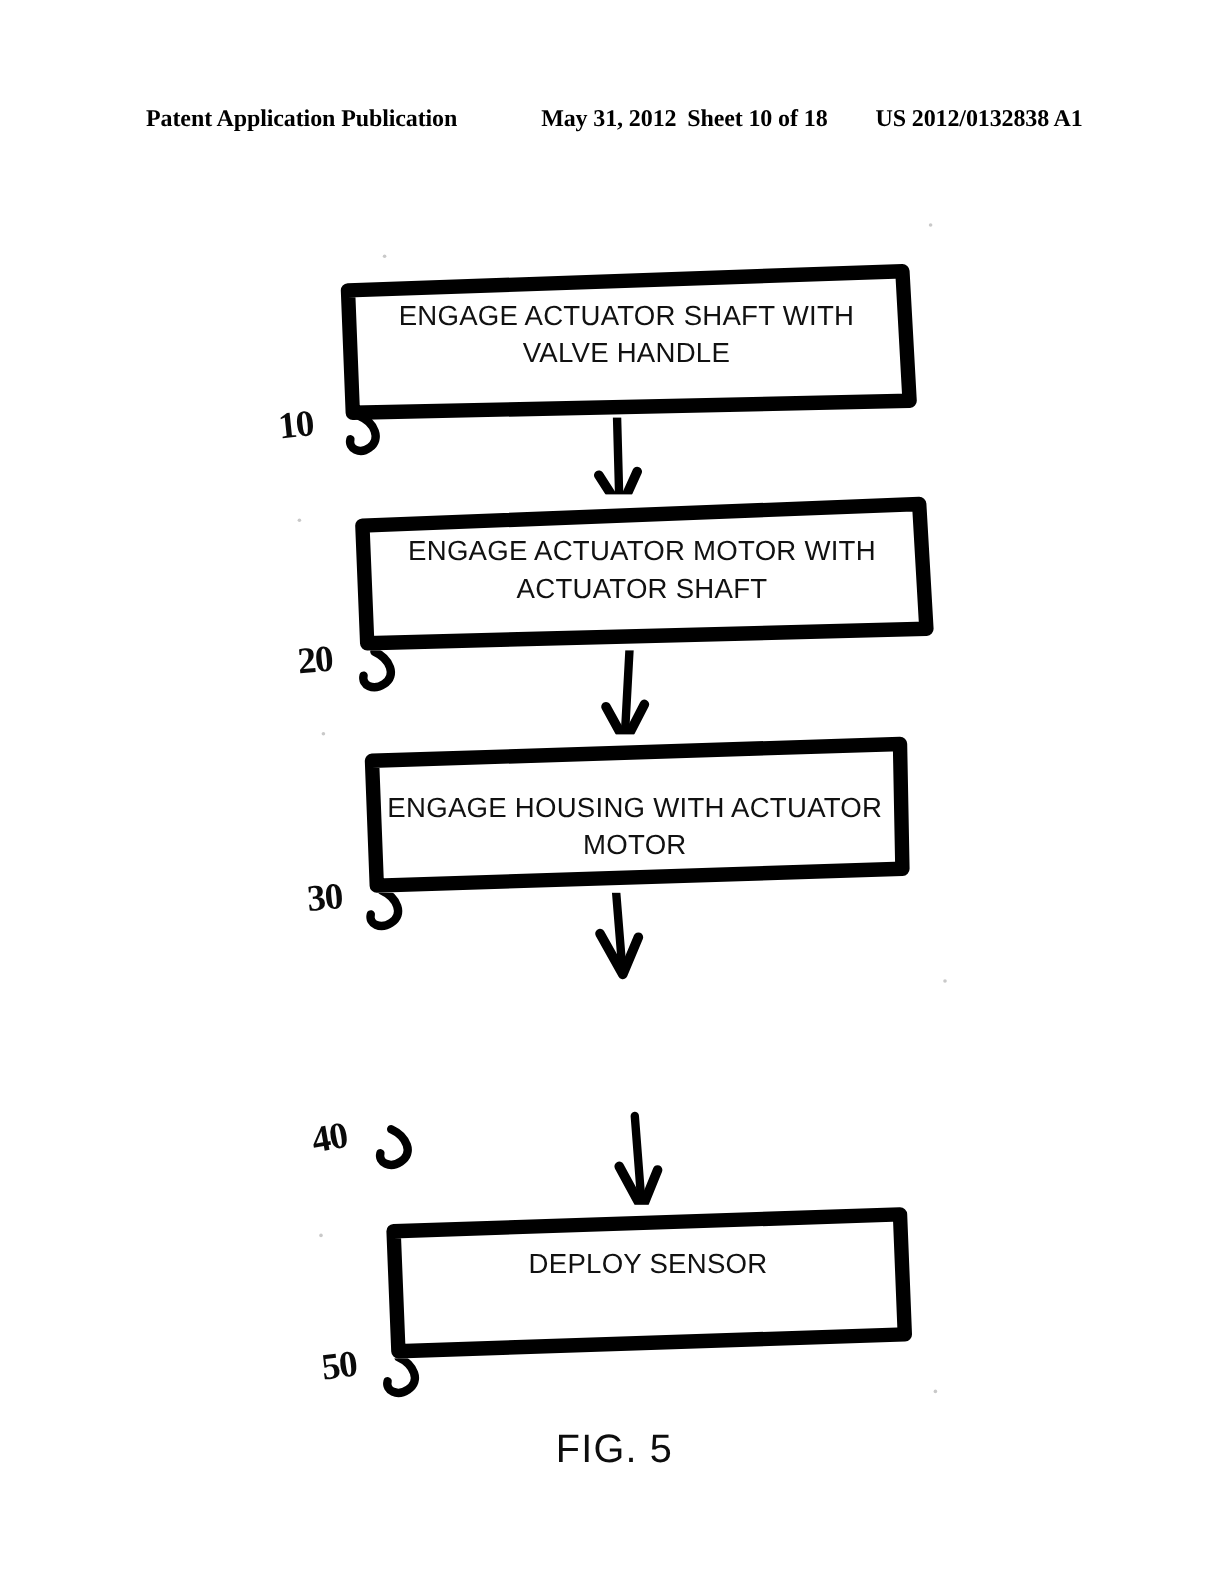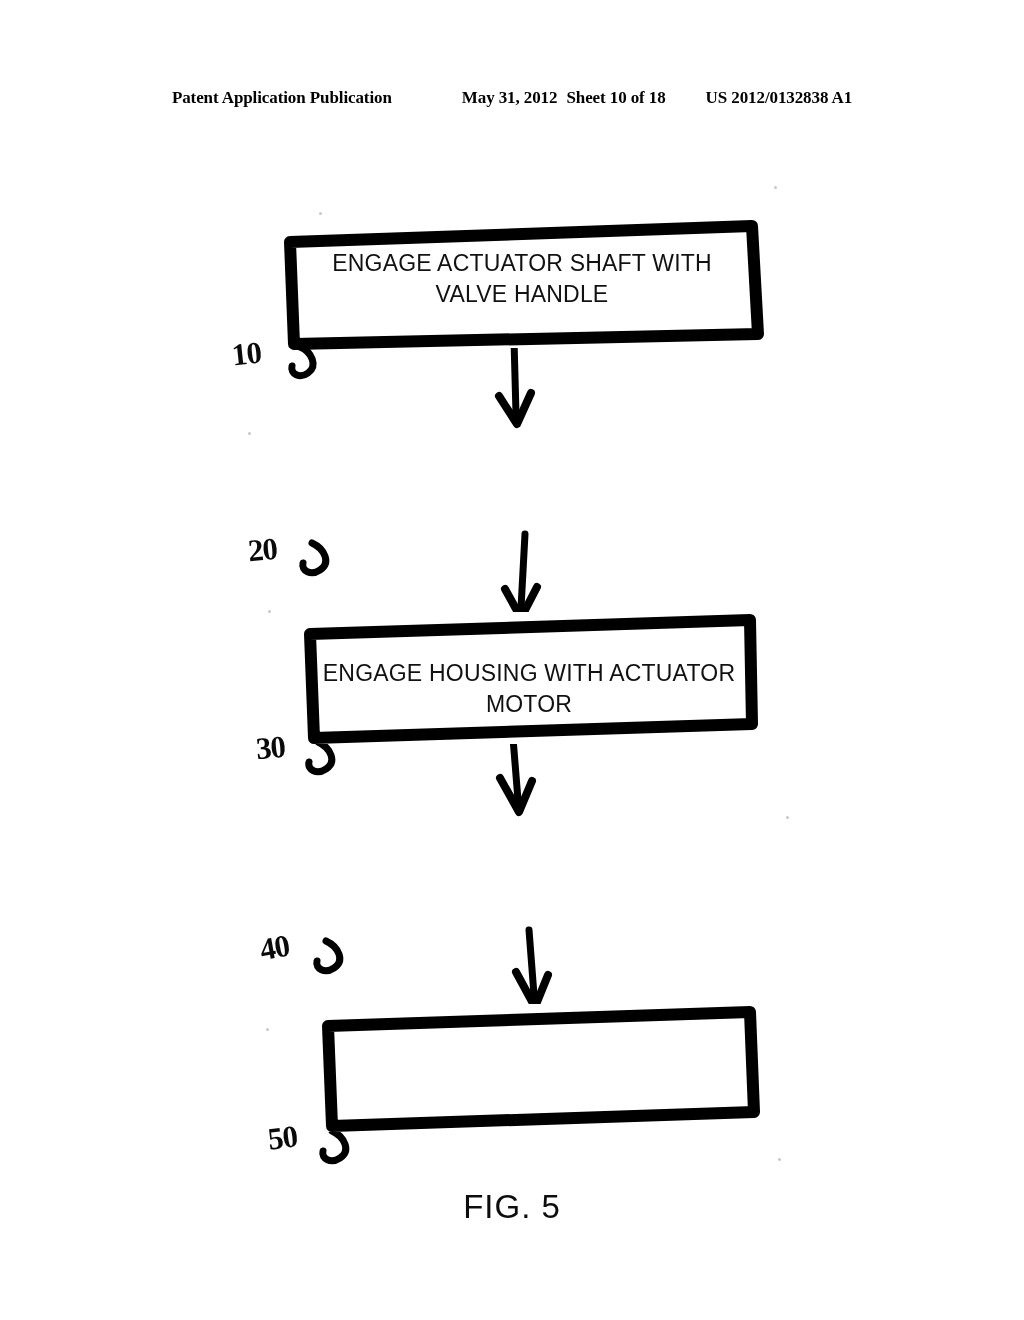--- a/index.html
+++ b/index.html
@@ -20,21 +20,21 @@
   .page-header {
     position: absolute;
     top: 88px;
     left: 0;
     width: 1024px;
     display: flex;
     justify-content: center;
     align-items: baseline;
     font-family: "Liberation Serif", serif;
     font-weight: bold;
-    font-size: 17px;
+    font-size: 20px;
     letter-spacing: -0.1px;
     white-space: nowrap;
   }
   .hdr-pub   { margin-right: 42px; }
   .hdr-date  { margin-right: 9px; margin-left: 28px; }
   .hdr-sheet { margin-right: 40px; }
   .hdr-num   { }
 
   
   #figure-canvas {
@@ -148,34 +148,42 @@
   </svg>
 
   <div class="flow-box" style="left:282px; top:218px; width:480px; height:130px;">
     <svg class="box-svg" viewBox="0 0 480 130" preserveAspectRatio="none">
       <path d="M8,24 L470,8 L476,116 L12,126 Z" fill="#ffffff" stroke="#000000" stroke-width="12" stroke-linejoin="round"></path>
     </svg>
     <div class="box-label" style="top:30px;">ENGAGE ACTUATOR SHAFT WITH
 VALVE HANDLE</div>
   </div>
 
+  <div class="flow-box" style="left:292px; top:412px; width:486px; height:130px;">
+    <svg class="box-svg" viewBox="0 0 486 130" preserveAspectRatio="none">
+      <path d="M10,26 L474,8 L480,112 L14,124 Z" fill="#ffffff" stroke="#000000" stroke-width="12" stroke-linejoin="round"></path>
+    </svg>
+    <div class="box-label" style="top:32px;">ENGAGE ACTUATOR MOTOR WITH
+ACTUATOR SHAFT</div>
+  </div>
 
   <div class="flow-box" style="left:300px; top:612px; width:458px; height:132px;">
     <svg class="box-svg" viewBox="0 0 458 132" preserveAspectRatio="none">
       <path d="M10,22 L450,8 L452,112 L14,126 Z" fill="#ffffff" stroke="#000000" stroke-width="12" stroke-linejoin="round"></path>
     </svg>
     <div class="box-label" style="top:30px;margin-top:16px;">ENGAGE HOUSING WITH ACTUATOR
 MOTOR</div>
   </div>
 
 
   <div class="flow-box" style="left:318px; top:1004px; width:444px; height:128px;">
     <svg class="box-svg" viewBox="0 0 444 128" preserveAspectRatio="none">
       <path d="M10,22 L432,8 L436,108 L14,122 Z" fill="#ffffff" stroke="#000000" stroke-width="12" stroke-linejoin="round"></path>
     </svg>
+    <div class="box-label" style="top:34px;">DEPLOY SENSOR</div>
   </div>
 
   <div class="ref-num" style="left:232px; top:336px; transform:rotate(-6deg);">10</div>
 
   <div class="ref-num" style="left:248px; top:532px; transform:rotate(-5deg);">20</div>
 
   <div class="ref-num" style="left:256px; top:730px; transform:rotate(-5deg);">30</div>
 
   <div class="ref-num" style="left:260px; top:930px; transform:rotate(-10deg);">40</div>
 

